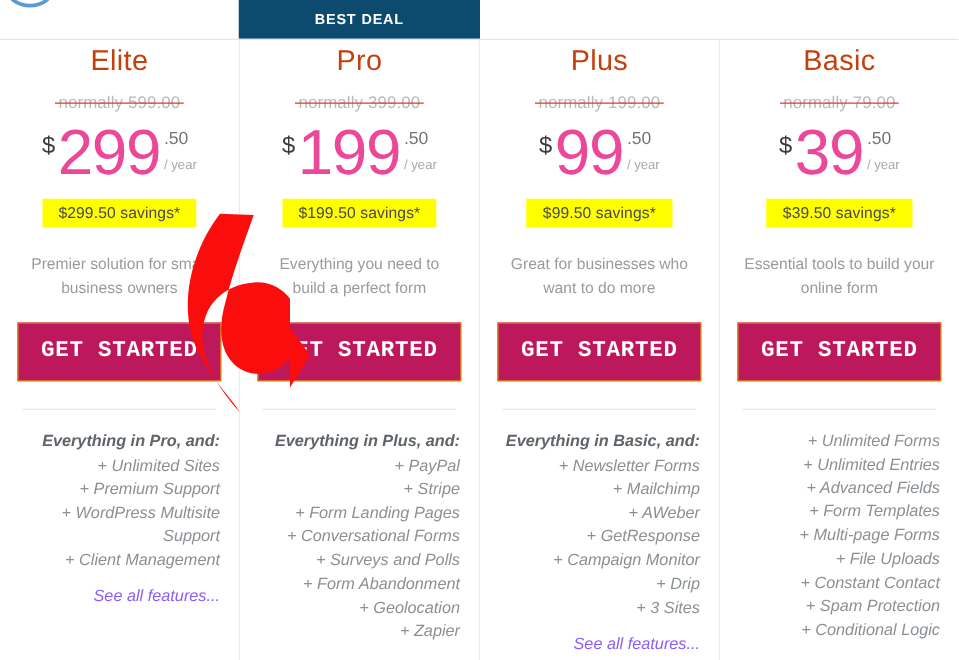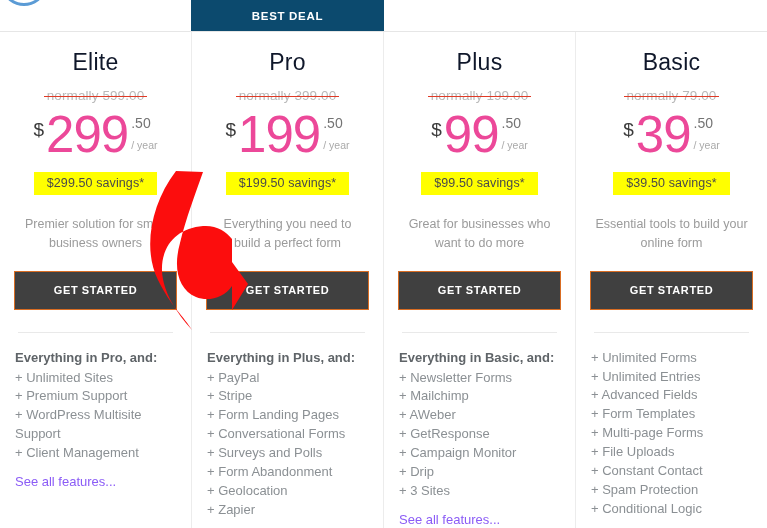--- a/index.html
+++ b/index.html
@@ -42,23 +42,23 @@
   .col {
     position: relative;
     width: 192px;
     border-right: 1px solid #ececec;
     padding: 0 14px;
     text-align: center;
   }
   .col:last-child { border-right: none; width: 191px; }
 
   .plan-name {
-    margin-top: 19px;
+    margin-top: 5px;
     font-size: 23px;
-    color: #0f172a;
+    color: #c2410c;
     font-weight: 300;
     letter-spacing: .3px;
     line-height: 1;
   }
 
   .normally {
     position: relative;
     display: inline-block;
     margin-top: 14px;
     font-size: 13.5px;
@@ -107,40 +107,41 @@
     font-size: 12.5px;
     color: #9b9b9b;
     line-height: 1.55;
     padding: 0 5px;
   }
 
   .cta {
     display: block;
     width: 100%;
     margin-top: 17px;
-    background: #404040;
+    background: #be185d;
     border: 1px solid #d96d23;
     color: #ffffff;
-    font-size: 11px;
+    font-size: 18px;
     font-weight: bold;
     letter-spacing: .6px;
     padding: 12px 0 13px;
     cursor: pointer;
-    font-family: Liberation Sans, sans-serif;
+    font-family: Liberation Mono, monospace;
   }
 
   .mid-rule {
     margin: 22px 4px 0;
     height: 1px; background: #e9e9e9;
   }
 
   .features {
     margin-top: 16px;
-    text-align: left;
+    text-align: right;
     padding: 0 1px;
+    font-style: italic;
   }
   .feat-head {
     font-size: 13px; font-weight: bold; color: #5f6468;
     line-height: 1.45; margin-bottom: 1px;
   }
   .feat {
     font-size: 13px; color: #8b9094; line-height: 1.45;
     white-space: normal;
   }
   .see-all {

